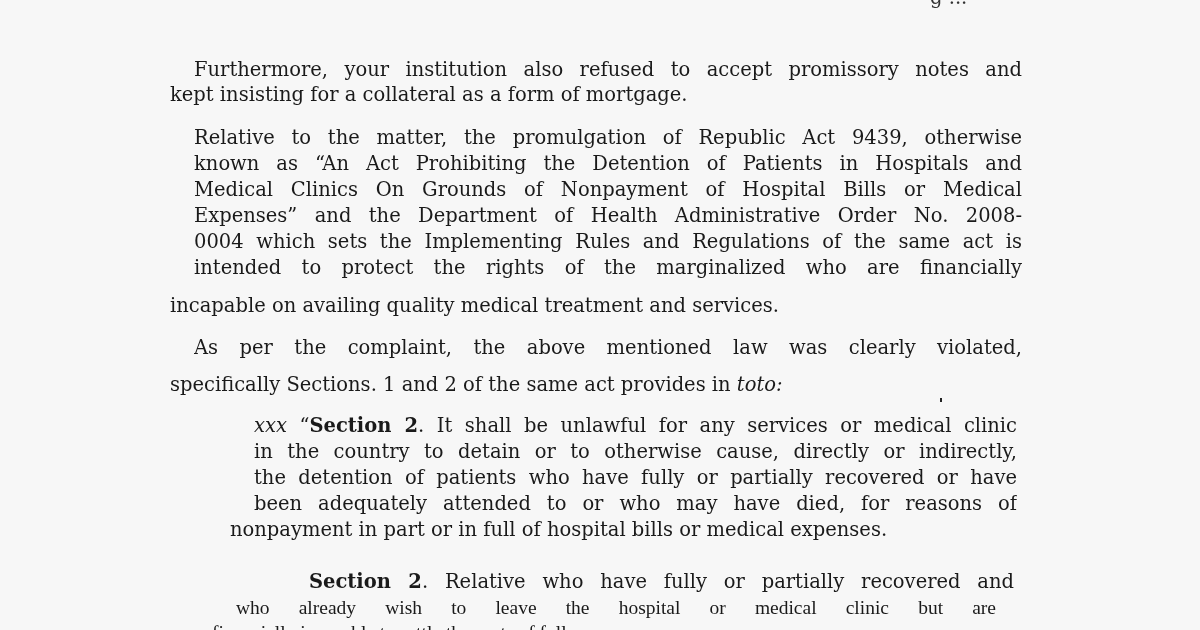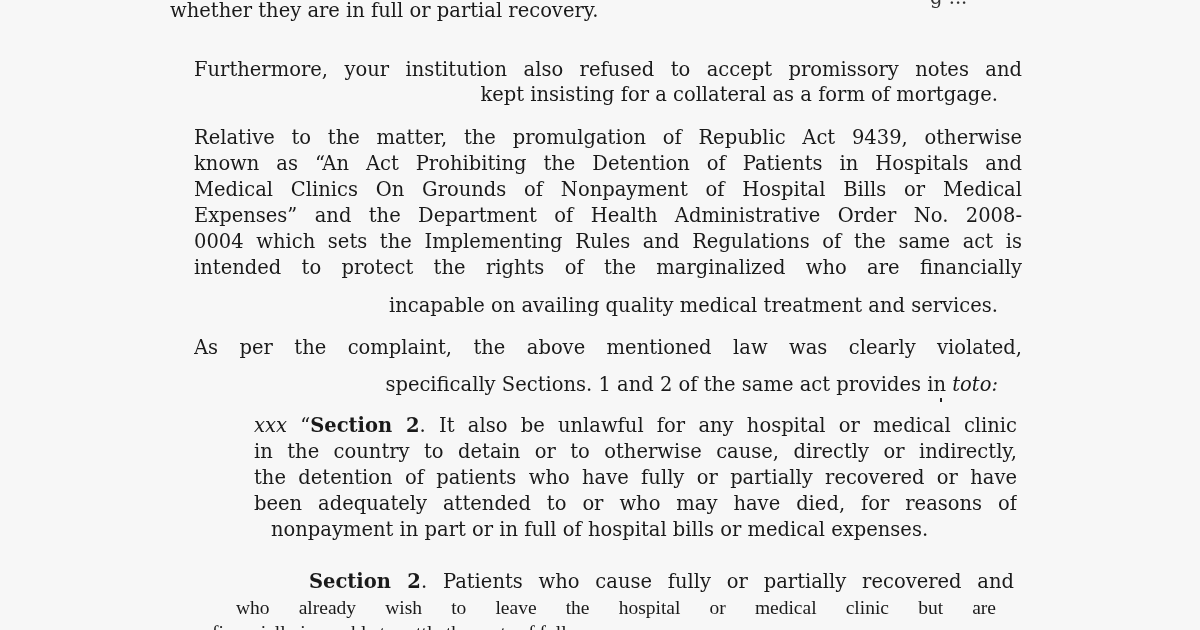--- a/index.html
+++ b/index.html
@@ -31,40 +31,37 @@
       transform-origin: left top;
     }
     .just {
       text-align: justify;
       text-align-last: justify;
       white-space: normal;
       overflow: hidden;
       height: 25px;
       margin-left: 24px;
     }
-    .body-col { left: 170px; width: 828px; text-align: right; }
+    .body-col { left: 170px; width: 828px; }
     .quote-col { left: 230px; width: 763px; }
     .q2-col { left: 212px; width: 760px; font-family: Liberation Serif, serif; }
     .bold { font-weight: bold; }
     .ital { font-style: italic; }
     .speck {
       position: absolute;
       width: 2px;
       height: 4px;
       background: #222;
     }
   </style>
 </head>
 <body>
 
 <div class="page">
 
-  <div class="line" style="left:170px; top:-1px;">
-    <span>whether they are in full or partial recovery.</span>
-  </div>
   <div class="line" style="left:930px; top:-14px; color:#333;">
     <span>g ...</span>
   </div>
 
   <div>
     <div class="line just body-col" style="top:58px;">Furthermore, your institution also refused to accept promissory notes and</div>
     <div class="line body-col" style="top:83px;">kept insisting for a collateral as a form of mortgage.</div>
   </div>
 
   <div>
@@ -81,29 +78,29 @@
     <div class="line just body-col" style="top:336px;">As per the complaint, the above mentioned law was clearly violated,</div>
     <div class="line body-col" style="top:361px;margin-top:12px;">
       <span>specifically Sections. 1 and 2 of the same act provides in </span><span class="ital">toto:</span>
     </div>
   </div>
 
   <div class="speck" style="left:940px; top:398px;"></div>
 
   <div>
     <div class="line just quote-col" style="top:414px;">
-      <span class="ital">xxx</span><span> “</span><span class="bold">Section 2</span><span>. It also be unlawful for any hospital or medical clinic</span>
+      <span class="ital">xxx</span><span> “</span><span class="bold">Section 2</span><span>. It shall be unlawful for any services or medical clinic</span>
     </div>
     <div class="line just quote-col" style="top:440px;">in   the country to detain or to otherwise cause, directly or indirectly,</div>
     <div class="line just quote-col" style="top:466px;">the detention of patients  who have fully or partially recovered or have</div>
     <div class="line just quote-col" style="top:492px;">been adequately attended to or who may have died, for reasons of</div>
-    <div class="line quote-col" style="top:518px;margin-left:41px;">nonpayment in part or in full of hospital bills or medical expenses.</div>
+    <div class="line quote-col" style="top:518px;">nonpayment in part or in full of hospital bills or medical expenses.</div>
   </div>
 
   <div>
     <div class="line just" style="left:285px; width:705px; top:570px;">
-      <span class="bold">Section 2</span><span>. Patients who cause fully or partially recovered and</span>
+      <span class="bold">Section 2</span><span>. Relative who have fully or partially recovered and</span>
     </div>
     <div class="line just q2-col" style="top:596px;">who already wish to leave the hospital or medical clinic but are</div>
     <div class="line q2-col" style="top:621px;">financially incapable to settle the costs of full ...</div>
   </div>
 
 </div>
 
 </body></html>

